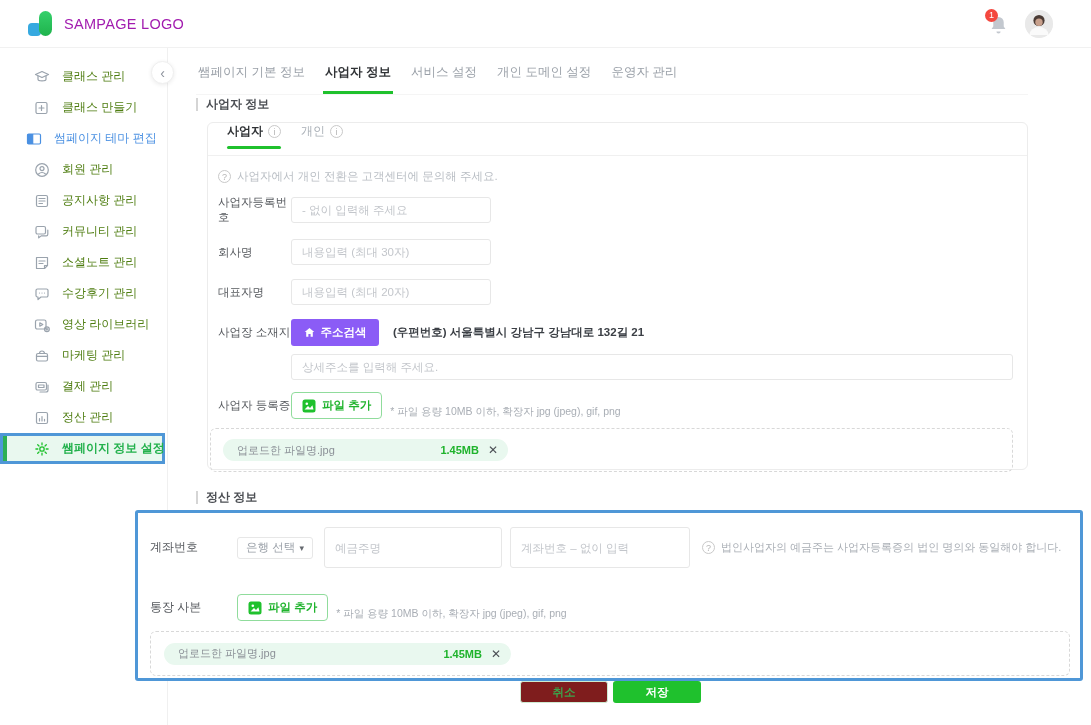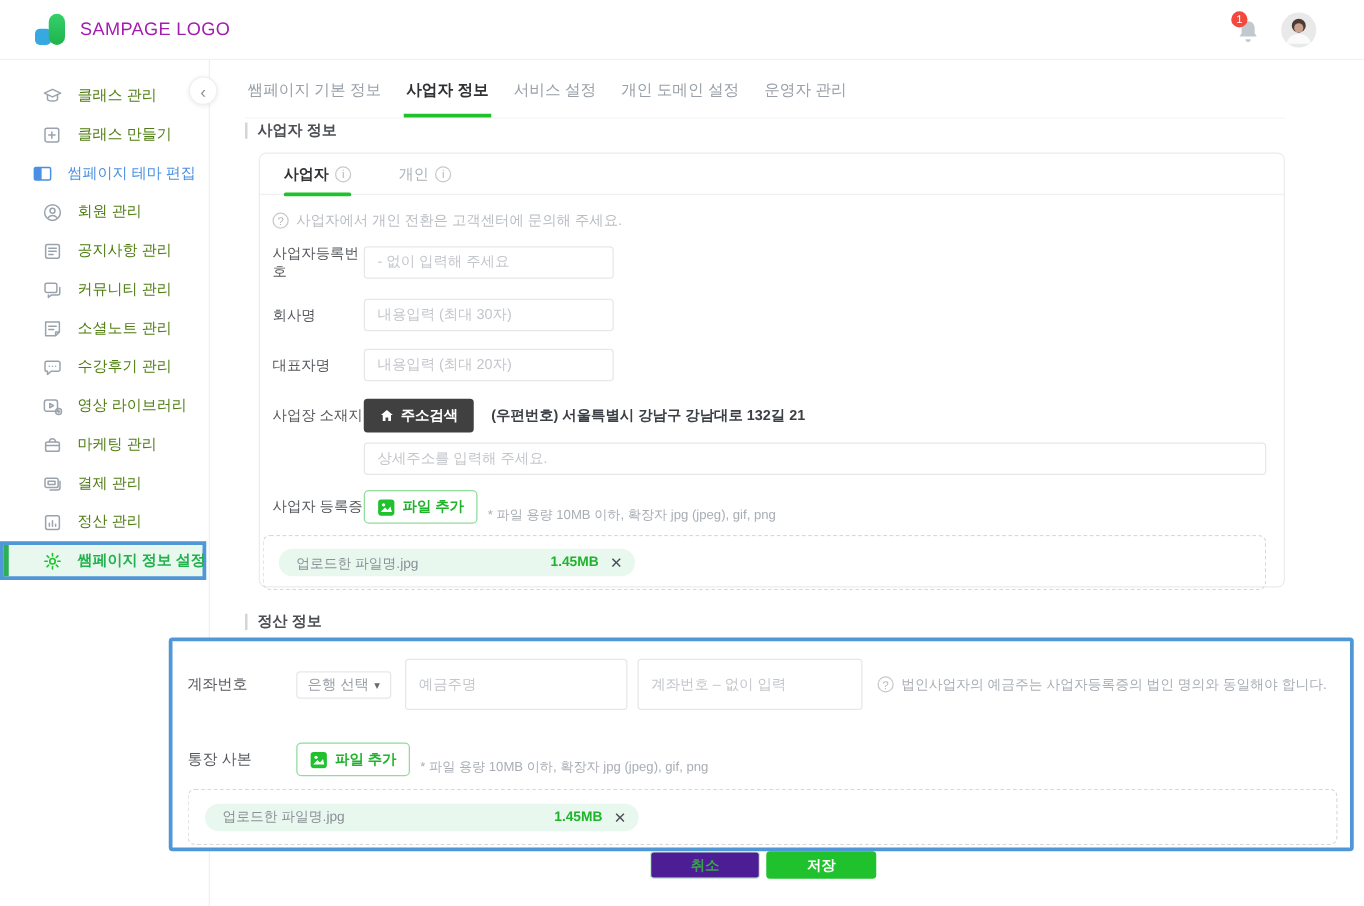--- a/index.html
+++ b/index.html
@@ -33,34 +33,34 @@
 
   .tabbar { position:absolute; left:28px; top:16px; right:63px; display:flex; gap:16px; border-bottom:1px solid #f5f5f5; }
   .tab { font-size:12.5px; color:#9aa0a8; padding:0 2px 10px 2px; border-bottom:3px solid transparent; cursor:pointer; white-space:nowrap; }
   .tab.active { color:#303336; font-weight:bold; border-bottom-color:#1fc12d; }
 
   .section-title { position:absolute; font-size:12px; font-weight:bold; color:#4c4f54; border-left:2px solid #d5d5d5; padding-left:8px; line-height:13px; }
   #biz-title { left:28px; top:50px; }
   #settle-title { left:28px; top:443px; }
 
   .card { position:absolute; left:39px; top:74px; width:821px; height:348px; background:#fff; border:1px solid #ececec; border-radius:6px; }
-  .subtabs { height:33px; border-bottom:1px solid #f0f0f0; display:flex; align-items:center; padding-left:19px; gap:38px; }
+  .subtabs { height:33px; border-bottom:1px solid #f0f0f0; display:flex; align-items:flex-start; padding-left:19px; gap:20px; }
   .subtab { position:relative; display:flex; align-items:center; gap:5px; font-size:12px; color:#aab0b7; cursor:pointer; }
   .subtab.active { color:#303336; font-weight:bold; }
   .subtab.active::after { content:""; position:absolute; left:0; right:0; bottom:-9px; height:3px; border-radius:2px; background:#1fc12d; }
   .info-circle { width:13px; height:13px; border-radius:50%; border:1px solid #c9c9c9; color:#b5b5b5; font-size:9px; font-weight:normal; display:inline-flex; align-items:center; justify-content:center; flex-shrink:0; }
   .notice-row { display:flex; align-items:center; gap:6px; margin:13px 0 0 10px; color:#b9bec4; font-size:11.5px; }
 
   .form { margin-top:11px; padding:0 14px 0 10px; }
   .frow { display:flex; align-items:center; margin-bottom:14px; }
   .flabel { width:73px; flex-shrink:0; font-size:11.5px; color:#55585d; }
   .tinput { height:26px; border:1px solid #e7e7e7; border-radius:3px; padding:0 10px; font-size:11.5px; color:#333; background:#fff; outline:none; }
   .tinput::placeholder { color:#c3c6cb; }
   .w200 { width:200px; }
-  .addr-btn { height:27px; width:88px; border:none; border-radius:3px; background:#404040; color:#fff; font-size:11.5px; font-weight:bold; display:inline-flex; align-items:center; justify-content:center; gap:6px; cursor:pointer; font-family:inherit; }
+  .addr-btn { height:27px; width:88px; border:none; border-radius:3px; background:#8b5cf6; color:#fff; font-size:11.5px; font-weight:bold; display:inline-flex; align-items:center; justify-content:center; gap:6px; cursor:pointer; font-family:inherit; }
   .addr-text { margin-left:14px; font-size:11.5px; font-weight:bold; color:#3c4046; }
   .row-addr { margin-bottom:8px; }
   .detail-input { flex:1; margin-bottom:0; }
   .row-detail { margin-bottom:12px; }
   .file-btn { height:27px; padding:0 10px; border:1px solid #90dc9c; border-radius:4px; background:#fff; color:#1fb32c; font-size:11.5px; font-weight:bold; display:inline-flex; align-items:center; justify-content:center; gap:6px; cursor:pointer; font-family:inherit; }
   .file-note { margin-left:8px; margin-top:12px; font-size:10.5px; color:#a9aeb5; }
   .row-license { margin-bottom:9px; }
   .upload-box { margin-left:-8px; border:1px dashed #d8d8d8; border-radius:6px; height:44px; display:flex; align-items:center; padding-left:12px; }
   .file-pill { height:22px; border-radius:11px; background:#e9f8ef; display:flex; align-items:center; padding:0 10px 0 14px; }
   .pill-285 { width:285px; }
@@ -78,21 +78,21 @@
   .h30 { height:41px; }
   .holder-input { width:178px; margin-left:11px; }
   .acct-input { width:180px; margin-left:8px; }
   .acct-note { display:flex; align-items:center; gap:6px; margin-left:12px; font-size:11px; color:#a9aeb5; white-space:nowrap; }
   .row-bank { margin-top:26px; }
   .upload-box2 { margin:10px 0 0 0; border:1px dashed #d8d8d8; border-radius:6px; height:45px; display:flex; align-items:center; padding-left:13px; }
 
   
   .btn-row { position:absolute; left:352px; top:633px; display:flex; gap:5px; z-index:5; }
   .btn { width:88px; height:22px; border-radius:3px; font-size:11.5px; font-weight:bold; display:flex; align-items:center; justify-content:center; cursor:pointer; font-family:inherit; }
-  .btn-cancel { background:#4c1d95; border:1px solid #cdebd2; color:#3da24b; }
+  .btn-cancel { background:#7f1d1d; border:1px solid #cdebd2; color:#3da24b; }
   .btn-save { background:#1fc12d; border:none; color:#fff; }
 </style>
 </head>
 <body>
 
 <div class="header">
   <div class="logo">
     <div class="logo-mark">
         <span class="b"></span>
         <span class="g"></span>

